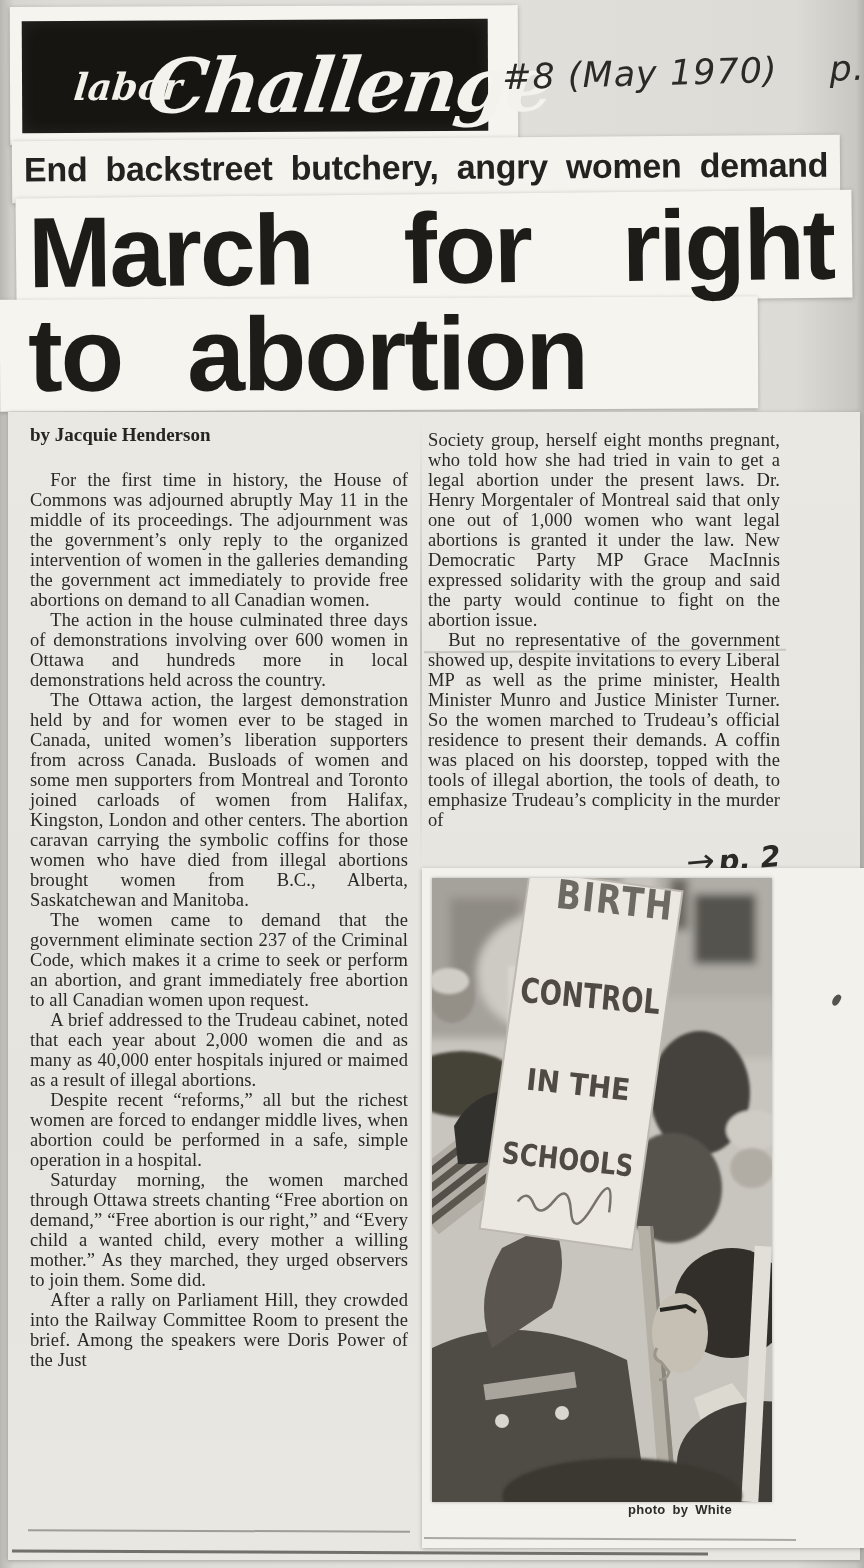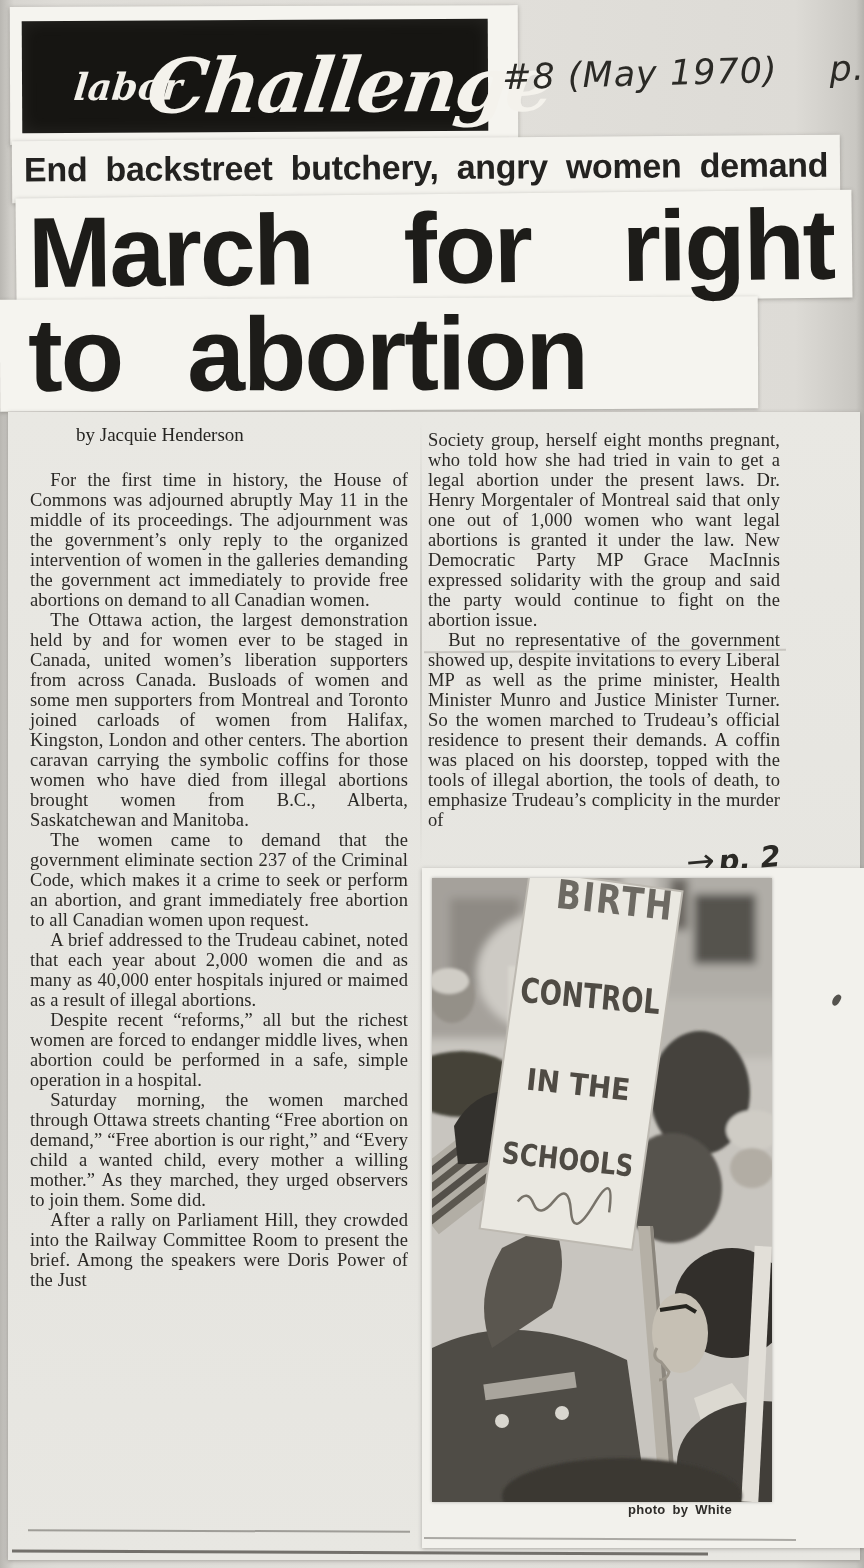--- a/index.html
+++ b/index.html
@@ -24,21 +24,21 @@
   .headline-paper2{left:0px;top:298px;width:758px;height:112px;background:#f5f4ef;transform:rotate(-.25deg);}
   .headline-l1{position:absolute;left:28px;top:198px;width:806px;display:flex;justify-content:space-between;
         font-family:"Liberation Sans",sans-serif;font-weight:bold;font-size:100px;line-height:1;
         letter-spacing:-2px;color:#1d1c19;transform:rotate(-.6deg);}
   .headline-l2{position:absolute;left:28px;top:302px;font-family:"Liberation Sans",sans-serif;font-weight:bold;
         font-size:104px;line-height:1;letter-spacing:-2px;word-spacing:38px;color:#1d1c19;transform:rotate(-.2deg);white-space:nowrap;}
   .body-paper{left:8px;top:412px;width:852px;height:1148px;background:linear-gradient(180deg,#e9e8e3,#e5e4df 60%,#e8e7e2);}
   .col{position:absolute;font-size:18.5px;line-height:20px;color:#2b2926;text-align:justify;letter-spacing:.1px;}
   .col p{margin:0;text-indent:1.1em;}
   .col p.no-indent{text-indent:0;}
-  .byline{position:absolute;left:30px;top:424px;width:378px;font-weight:normal;font-size:19px;line-height:22px;color:#262522;margin-left:46px;}
+  .byline{position:absolute;left:30px;top:424px;width:378px;font-weight:bold;font-size:19px;line-height:22px;color:#262522;}
   .left-col{left:30px;top:470px;width:378px;}
   .right-col{left:428px;top:430px;width:352px;}
   .seam-h{position:absolute;background:#aeaba5;height:2px;}
   .edge-line{position:absolute;background:#55534d;}
   .cont-note{position:absolute;left:686px;top:838px;font-size:29px;font-weight:bold;transform:rotate(-5deg);white-space:nowrap;}
   .cont-note .arr{font-size:34px;font-weight:normal;margin-right:4px;}
   .photo-paper{left:422px;top:868px;width:442px;height:680px;background:#f2f1ec;}
   .photo-frame{position:absolute;left:432px;top:878px;width:340px;height:624px;overflow:hidden;box-shadow:0 0 3px rgba(70,68,62,.4);}
   .caption{position:absolute;left:580px;top:1502px;width:200px;text-align:center;font-family:"Liberation Sans",sans-serif;
         font-weight:bold;font-size:13px;color:#2e2c29;letter-spacing:.3px;word-spacing:3px;}
@@ -73,20 +73,21 @@
 
   <div class="paper body-paper"></div>
   <div class="col-seam"></div>
 
   <div class="byline">
     <div>by Jacquie Henderson</div>
   </div>
 
   <div class="col left-col">
     <p>For the first time in history, the House of Commons was adjourned abruptly May 11 in the middle of its proceedings. The adjournment was the government’s only reply to the organized intervention of women in the galleries demanding the government act immediately to provide free abortions on demand to all Canadian women.</p>
+    <p>The action in the house culminated three days of demonstrations involving over 600 women in Ottawa and hundreds more in local demonstrations held across the country.</p>
     <p>The Ottawa action, the largest demonstration held by and for women ever to be staged in Canada, united women’s liberation supporters from across Canada. Busloads of women and some men supporters from Montreal and Toronto joined carloads of women from Halifax, Kingston, London and other centers. The abortion caravan carrying the symbolic coffins for those women who have died from illegal abortions brought women from B.C., Alberta, Saskatchewan and Manitoba.</p>
     <p>The women came to demand that the government eliminate section 237 of the Criminal Code, which makes it a crime to seek or perform an abortion, and grant immediately free abortion to all Canadian women upon request.</p>
     <p>A brief addressed to the Trudeau cabinet, noted that each year about 2,000 women die and as many as 40,000 enter hospitals injured or maimed as a result of illegal abortions.</p>
     <p>Despite recent “reforms,” all but the richest women are forced to endanger middle lives, when abortion could be performed in a safe, simple operation in a hospital.</p>
     <p>Saturday morning, the women marched through Ottawa streets chanting “Free abortion on demand,” “Free abortion is our right,” and “Every child a wanted child, every mother a willing mother.” As they marched, they urged observers to join them. Some did.</p>
     <p>After a rally on Parliament Hill, they crowded into the Railway Committee Room to present the brief. Among the speakers were Doris Power of the Just</p>
   </div>
 
   <div class="col right-col">
     <p class="no-indent">Society group, herself eight months pregnant, who told how she had tried in vain to get a legal abortion under the present laws. Dr. Henry Morgentaler of Montreal said that only one out of 1,000 women who want legal abortions is granted it under the law. New Democratic Party MP Grace MacInnis expressed solidarity with the group and said the party would continue to fight on the abortion issue.</p>

